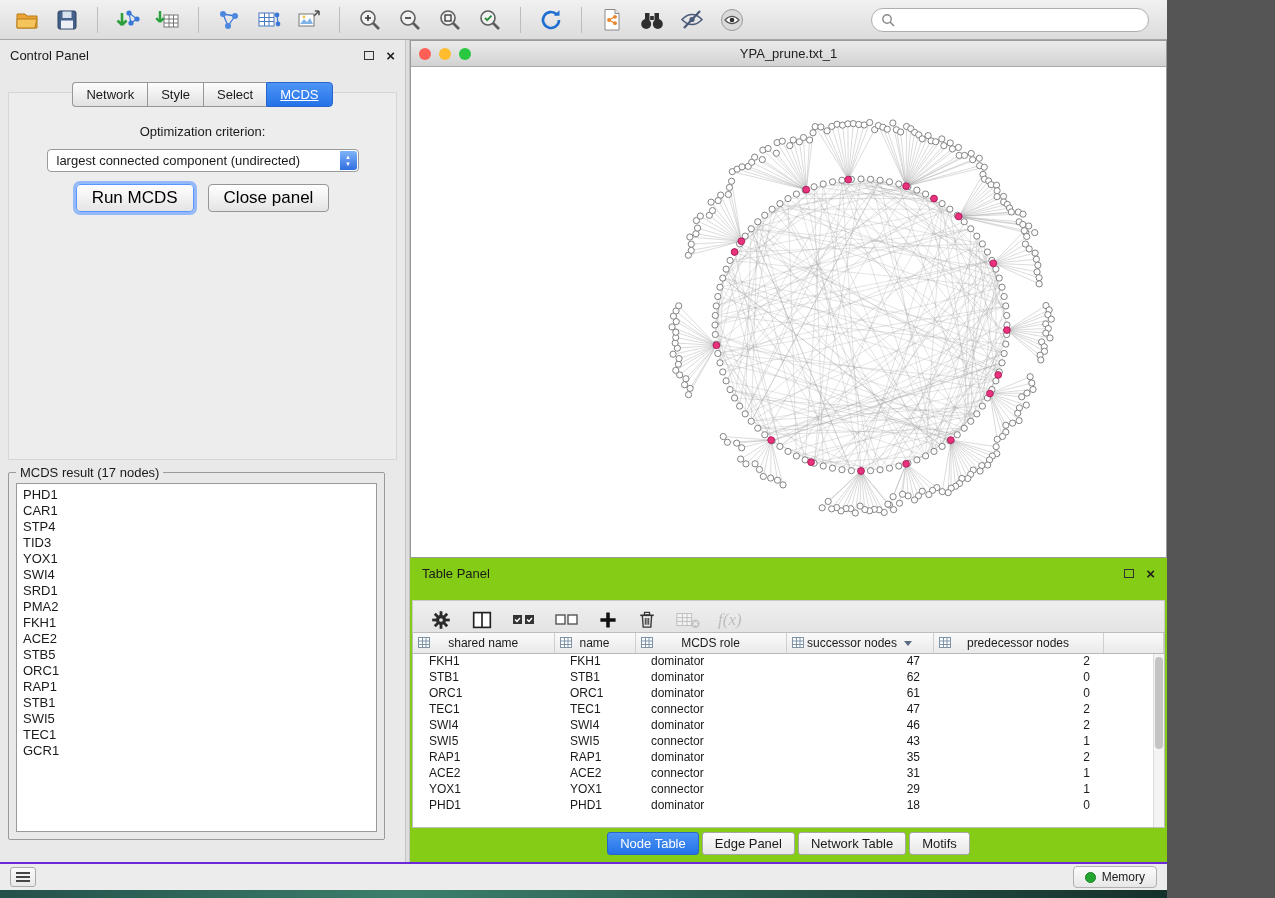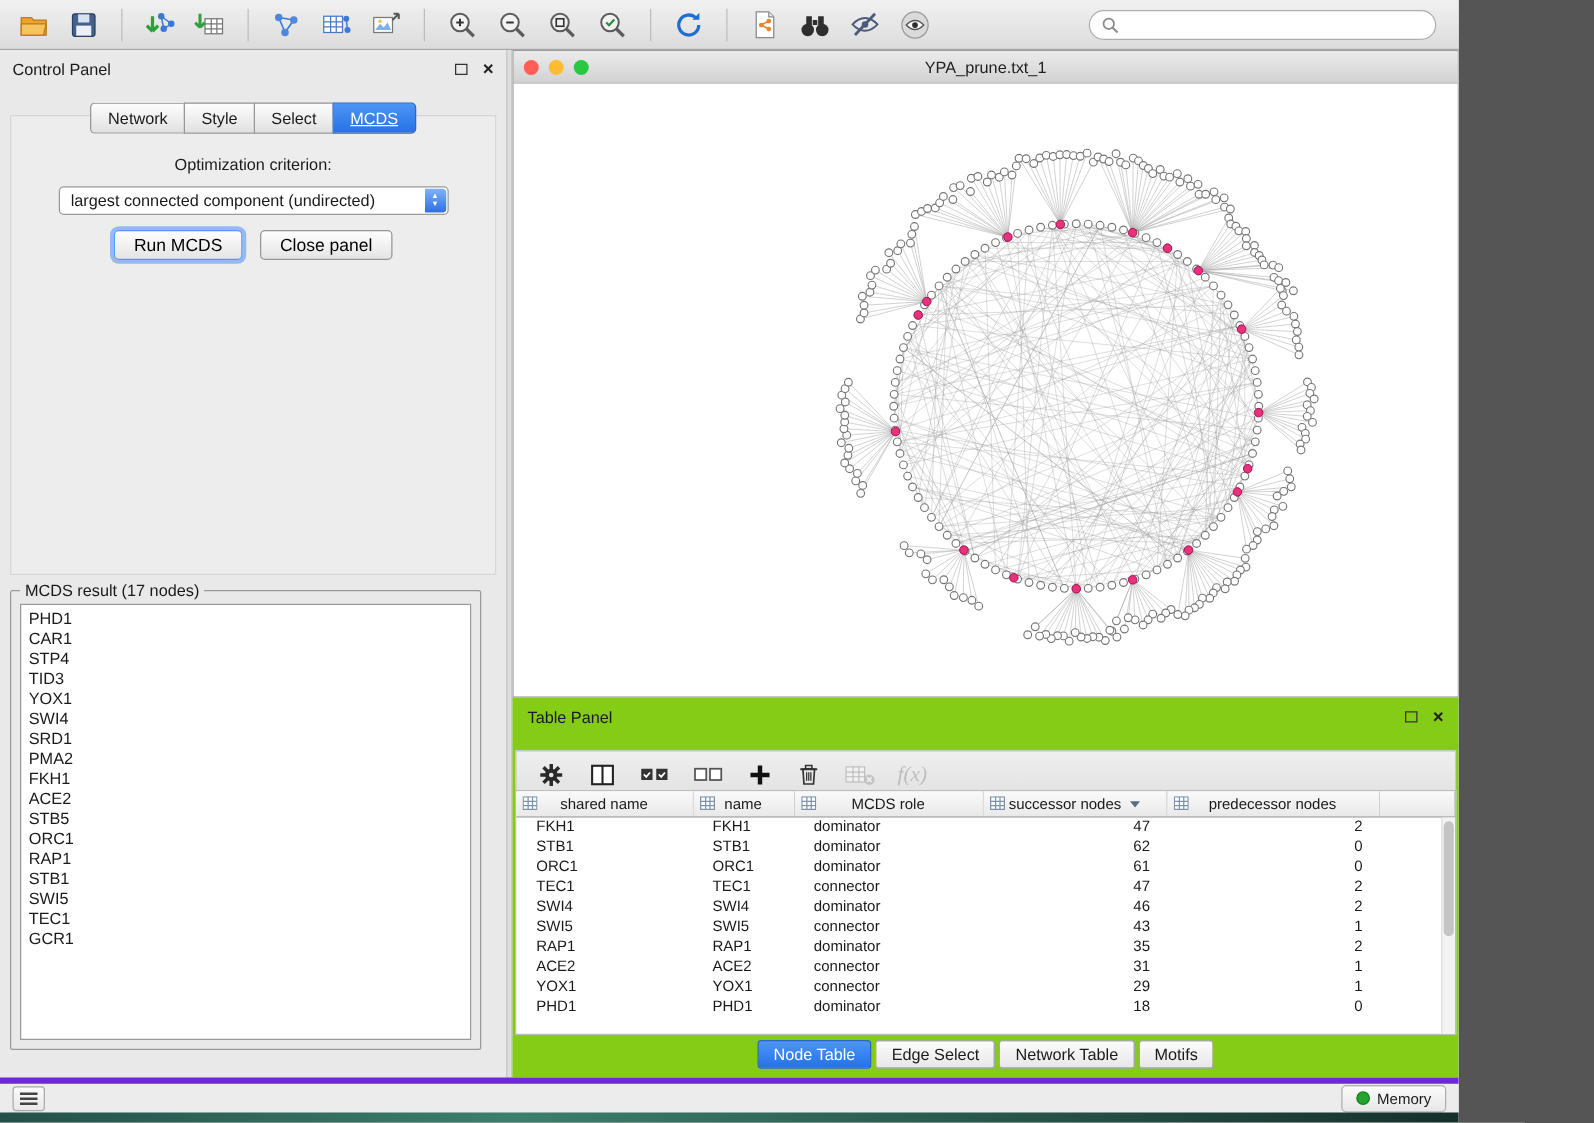--- a/index.html
+++ b/index.html
@@ -36,21 +36,21 @@
 
   .cp-content { position:absolute; top:84px; left:0; right:0; text-align:center; font-size:13px; }
   .opt-label { margin-bottom:10px; }
   .mc-select { width:312px; height:23px; margin:0 auto; background:#fff; border:1px solid #9a9a9a; border-radius:4px;
     position:relative; display:flex; align-items:center; padding:0 22px 0 9px; font-size:13px; cursor:pointer; }
   .mc-select .sel-text { overflow:hidden; white-space:nowrap; }
   .stepper { position:absolute; right:1px; top:1px; bottom:1px; width:17px; border-radius:0 3px 3px 0;
     background:linear-gradient(#7fb3f9,#2f6fe0); color:#fff; font-size:6px; line-height:7px;
     display:flex; flex-direction:column; align-items:center; justify-content:center; }
   .btn-row { margin-top:12px; display:flex; justify-content:center; gap:14px; }
-  .btn { font-size:14px; padding:3px 15px; background:linear-gradient(#ffffff,#e4e4e4);
+  .btn { font-size:17px; padding:3px 15px; background:linear-gradient(#ffffff,#e4e4e4);
     border:1px solid #969696; border-radius:4px; cursor:pointer; }
   .btn.focused { box-shadow:0 0 0 3px rgba(90,150,255,.6); border-color:#5a96ff; }
 
   .mcds-fieldset { position:absolute; left:8px; right:20px; top:425px; bottom:22px;
     border:1px solid #9a9a9a; border-radius:2px; padding:3px 7px 7px; display:flex; flex-direction:column; }
   .mcds-fieldset legend { font-size:13px; padding:0 4px; }
   .result-box { flex:1; background:#fff; border:1px solid #9a9a9a; overflow:auto; padding:3px 6px; text-align:left; }
   .result-item { font-size:13px; line-height:16px; cursor:default; }
 
   
@@ -82,21 +82,21 @@
   .c-text { padding-left:16px !important; }
   .c-num { text-align:right; padding-right:13px !important; }
   .v-scroll { position:absolute; right:0; top:21px; bottom:0; width:11px; background:#f3f3f3; border-left:1px solid #ddd; }
   .v-thumb { position:absolute; left:1px; right:1px; top:3px; height:92px; background:#c4c4c4; border-radius:5px; cursor:pointer; }
 
   .tp-tabs { position:absolute; bottom:7px; left:0; right:0; display:flex; justify-content:center; gap:3px; }
   .tp-tab { font-size:13px; padding:3px 12px; background:linear-gradient(#fcfcfc,#e7e7e7); border:1px solid #a6a6a6; border-radius:3px; cursor:pointer; }
   .tp-tab.active { background:linear-gradient(#4d95f5,#2472e8); color:#fff; border-color:#2a66c9; }
 
   
-  .statusbar { position:absolute; left:0; right:0; bottom:8px; height:28px; background:#ececec; border-top:5px solid #6d28d9;
+  .statusbar { position:absolute; left:0; right:0; bottom:8px; height:28px; background:#ececec; border-top:2px solid #6d28d9;
     display:flex; align-items:center; padding:0 10px;justify-content:center; }
   .list-btn { width:26px; height:20px; border:1px solid #aaa; border-radius:3px; background:linear-gradient(#fbfbfb,#e8e8e8);
     display:flex; flex-direction:column; justify-content:center; align-items:center; gap:2px; cursor:pointer; }
   .list-btn i { display:block; width:14px; height:2px; background:#444; }
   .memory-btn { margin-left:auto; display:flex; align-items:center; gap:6px; font-size:12px;
     border:1px solid #b0b0b0; border-radius:4px; background:linear-gradient(#fbfbfb,#e7e7e7); padding:3px 11px; cursor:pointer; }
   .memory-dot { width:11px; height:11px; border-radius:50%; background:#23a52f; border:1px solid #177f21; }
   .desktop-strip { position:absolute; left:0; right:0; bottom:0; height:8px;
     background:linear-gradient(90deg,#24504a,#3c7f6c 35%,#2a5a4e 65%,#16302b); }
 </style>
@@ -1311,21 +1311,21 @@
             </tr>
           </tbody>
       </table>
       <div class="v-scroll">
         <div class="v-thumb"></div>
       </div>
     </div>
 
     <div class="tp-tabs">
       <div class="tp-tab active">Node Table</div>
-      <div class="tp-tab">Edge Select</div>
+      <div class="tp-tab">Edge Panel</div>
       <div class="tp-tab">Network Table</div>
       <div class="tp-tab">Motifs</div>
     </div>
   </div>
 
   <div class="statusbar">
     <span class="list-btn">
       <i></i>
         <i></i>
         <i></i>

